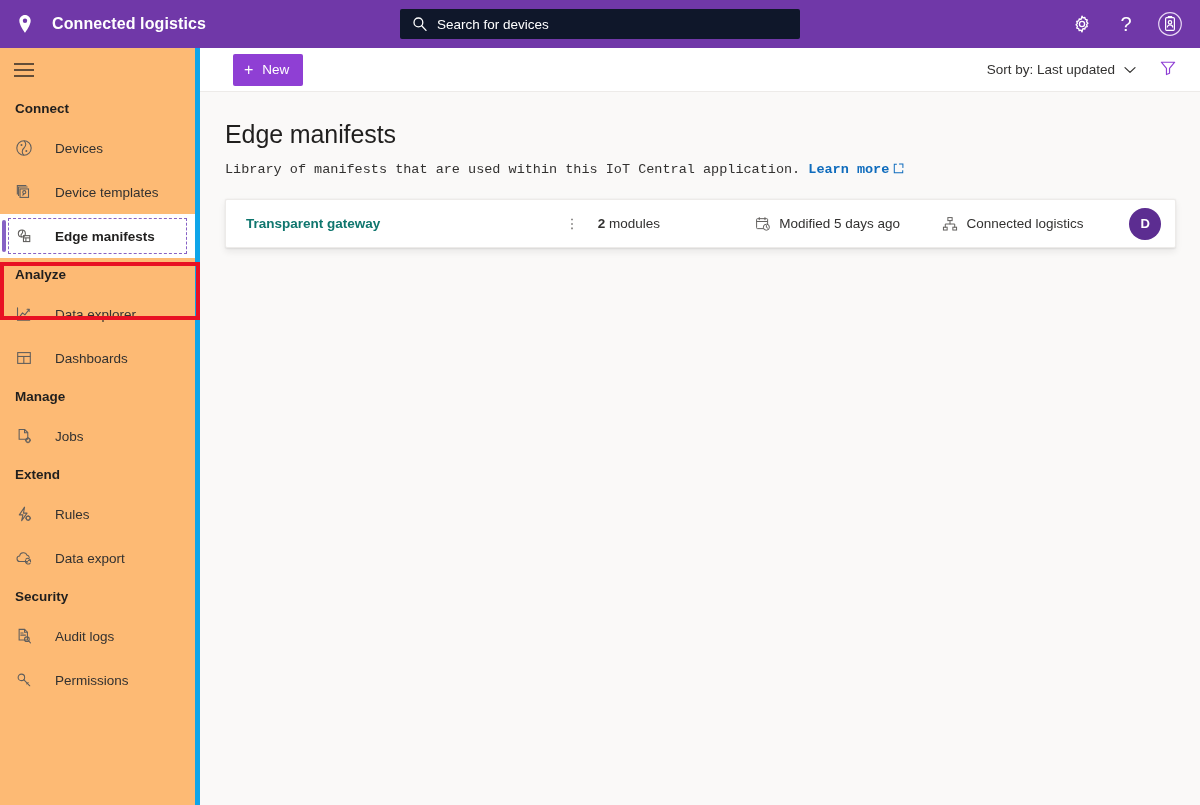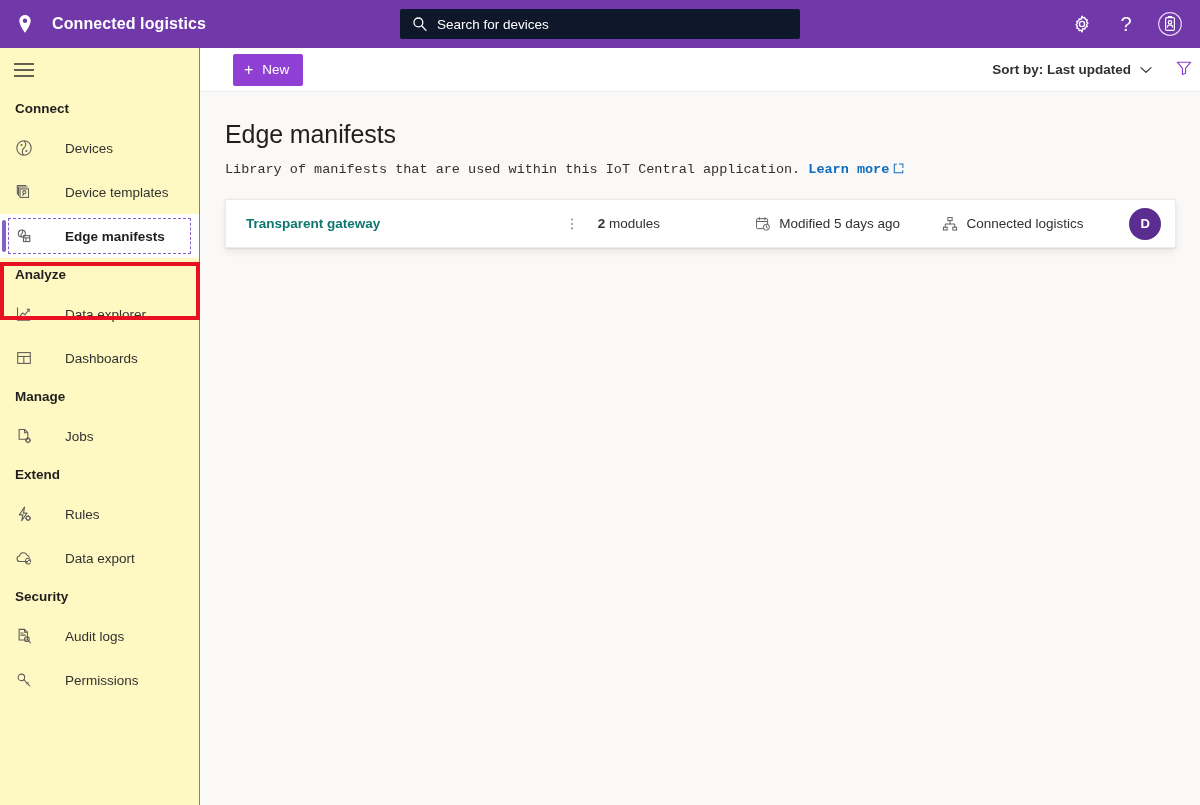--- a/index.html
+++ b/index.html
@@ -52,22 +52,22 @@
     display: flex; align-items: center; justify-content: center;
     cursor: pointer; background: transparent; border: none;
   }
   .top-btn svg { display: block; }
   .help-glyph { color: #fff; font-size: 20px; line-height: 1; font-family: "Liberation Sans", sans-serif; }
 
   
   .sidebar {
     position: absolute; top: 48px; left: 0;
     width: 200px; height: 757px;
-    background: #fef9c3;
-    border-right: 1px solid #0ea5e9;
+    background: #fdba74;
+    border-right: 5px solid #0ea5e9;
     overflow: hidden;
   }
   .hamburger {
     width: 48px; height: 44px;
     display: flex; align-items: center; justify-content: center;
     margin-top: 0; cursor: pointer;
   }
   .hamburger svg { display: block; }
   .nav-group-title {
     font-size: 13.5px; font-weight: bold; color: #201f1e;
@@ -78,21 +78,21 @@
     height: 44px; padding-left: 14px;
     cursor: pointer; position: relative;
     color: #323130; font-size: 13.5px;
   }
   .nav-icon {
     width: 20px; height: 20px;
     display: flex; align-items: center; justify-content: center;
     flex: 0 0 20px; color: #605e5c;
   }
   .nav-icon svg { display: block; }
-  .nav-label { margin-left: 31px; white-space: nowrap; }
+  .nav-label { margin-left: 21px; white-space: nowrap; }
 
   
   .nav-item.selected { font-weight: bold; color: #201f1e; background: #ffffff; }
   .nav-item.selected .sel-bar {
     position: absolute; left: 2px; top: 6px;
     width: 4px; height: 32px;
     background: #8661c5; border-radius: 2px;
   }
   .nav-item.selected .focus-ring {
     position: absolute; left: 8px; top: 4px; right: 8px; bottom: 4px;
@@ -121,21 +121,21 @@
     margin-left: 33px;
     height: 32px; padding: 0 14px 0 11px;
     background: #8f3fd4; color: #ffffff;
     border: none; border-radius: 2px;
     font-family: "Liberation Sans", sans-serif;
     font-size: 13.5px; cursor: pointer;
     display: flex; align-items: center;
   }
   .new-btn .plus { font-size: 16px; line-height: 1; margin-right: 9px; font-weight: normal; }
   .cmd-right {
-    margin-left: auto; display: flex; align-items: center; padding-right: 0; font-weight: bold;
+    margin-left: auto; display: flex; align-items: center; padding-right: 16px;
   }
   .sortby {
     display: flex; align-items: center;
     font-size: 13.5px; color: #323130;
     cursor: pointer; padding: 6px 6px;
   }
   .sortby .chev { margin-left: 9px; display: flex; }
   .filter-btn {
     width: 32px; height: 32px; margin-left: 10px;
     display: flex; align-items: center; justify-content: center;

